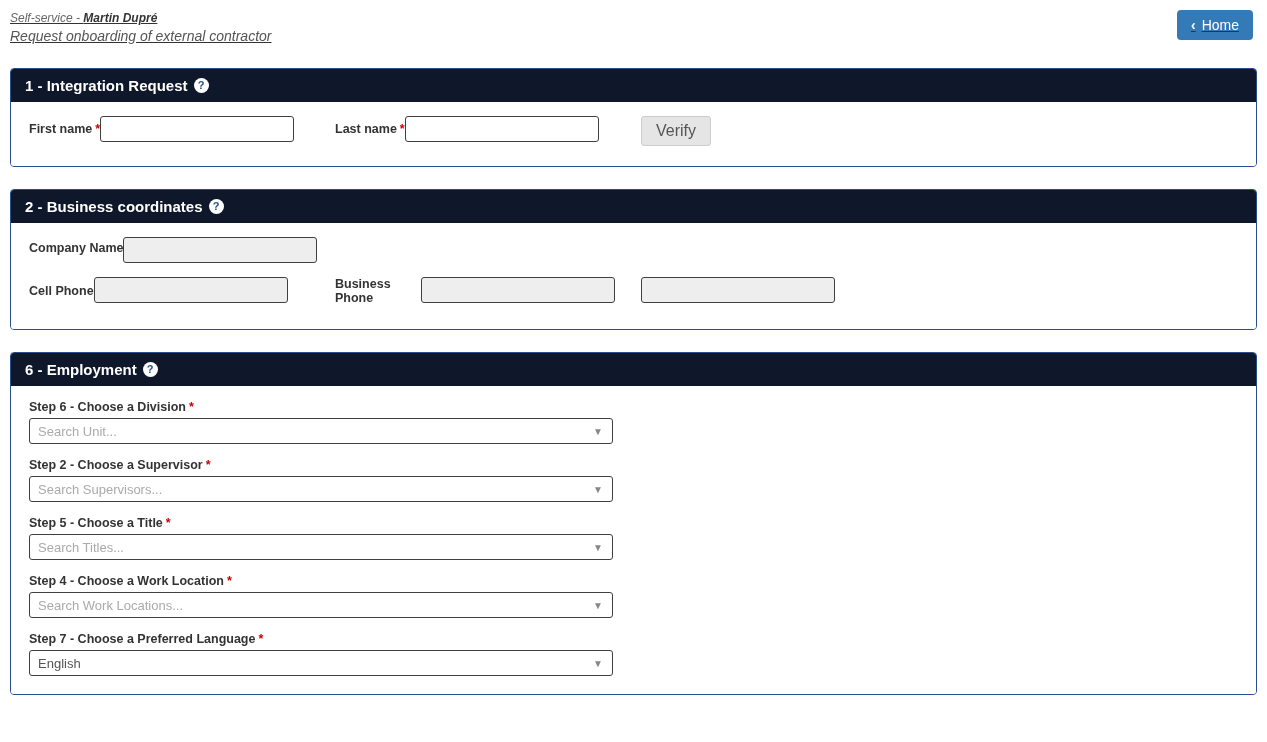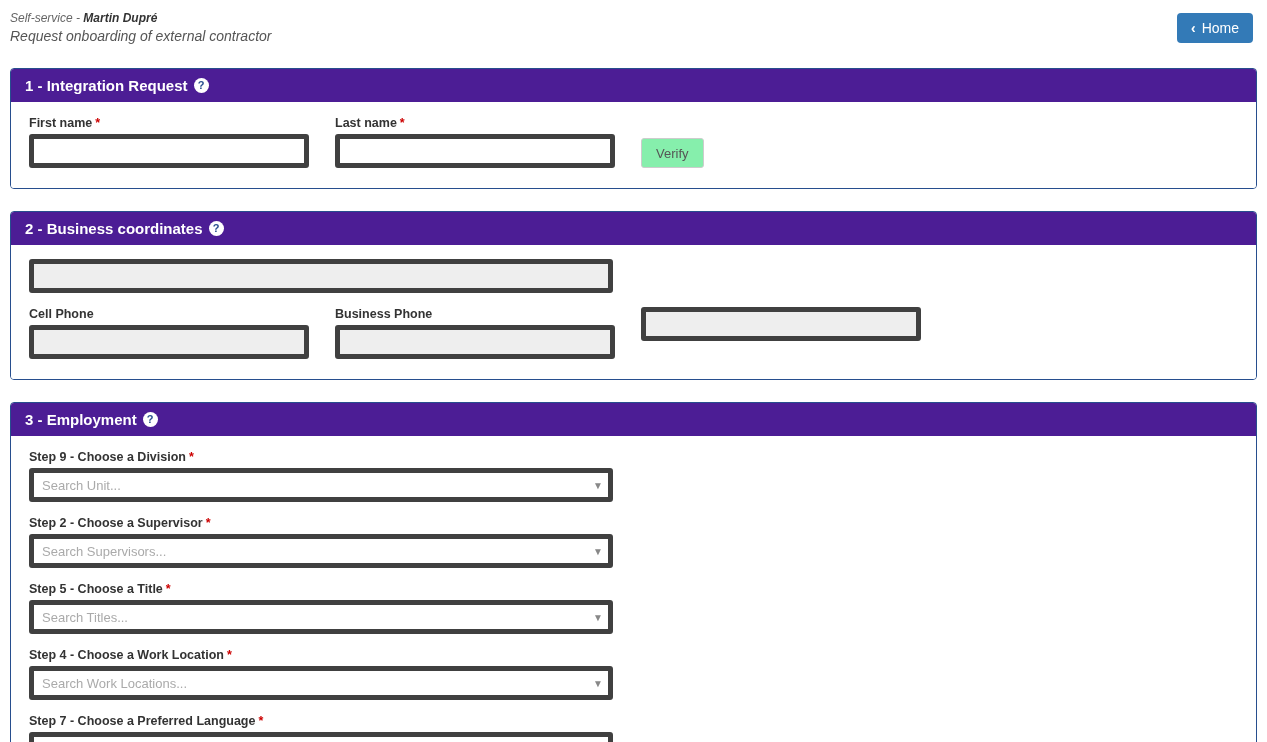--- a/index.html
+++ b/index.html
@@ -8,22 +8,23 @@
     padding: 10px;
     font-family: "Segoe UI", Arial, sans-serif;
     font-size: 13px;
     color: #333;
     background: #fff;
     width: 1267px;
   }
   .topbar {
     display: flex;
     justify-content: space-between;
-    align-items: center;
+    align-items: flex-start;
     padding: 0 0 8px 0;
+    text-decoration: underline;
   }
   .breadcrumb-area {
     line-height: 1.4;
   }
   .breadcrumb-line {
     font-style: italic;
     color: #666;
     font-size: 12px;
   }
   .breadcrumb-line .username {
@@ -53,21 +54,21 @@
     font-weight: bold;
     display: inline-block;
   }
   .panel {
     border: 1px solid #274e8e;
     border-radius: 4px;
     margin: 14px 0 22px 0;
     overflow: hidden;
   }
   .panel-header {
-    background: #4c1d95;
+    background: #0f172a;
     color: #fff;
     font-weight: 700;
     font-size: 15px;
     padding: 8px 14px;
     display: flex;
     align-items: center;
     gap: 6px;
   }
   .help-icon {
     display: inline-flex;
@@ -87,54 +88,54 @@
     background: #fff;
   }
   .row {
     display: flex;
     gap: 26px;
     flex-wrap: wrap;
     margin-bottom: 2px;
   }
   .field {
     display: flex;
-    flex-direction: column;
+    flex-direction: row;
   }
   .field.w280 { width: 280px; }
   .field.w584 { width: 584px; }
   .label {
     font-size: 12.5px;
     color: #333;
     font-weight: 600;
     margin-bottom: 4px;
     display: flex;
     align-items: center;
     gap: 3px;
   }
   .req {
     color: #c00;
     font-weight: bold;
   }
   input[type="text"] {
     height: 23px;
-    border: 5px solid #404040;
+    border: 1px solid #404040;
     border-radius: 3px;
     padding: 12px 8px;
     font-size: 13px;
     background: #fff;
   }
   input[type="text"].disabled {
     background: #eee;
   }
   .verify-btn {
-    background: #86efac;
+    background: #e5e5e5;
     border: 1px solid #ccc;
     border-radius: 3px;
     padding: 5px 14px;
-    font-size: 13px;
+    font-size: 16px;
     color: #555;
     cursor: pointer;
     height: 30px;
     align-self: flex-end;
     margin-bottom: 0;
   }
   .verify-wrap {
     display: flex;
     align-items: flex-end;
   }
@@ -212,48 +213,49 @@
   </div>
 </div>
 
 <div class="panel">
   <div class="panel-header">
     <span>2 - Business coordinates</span>
     <span class="help-icon">?</span>
   </div>
   <div class="panel-body">
     <div class="field w584" style="margin-bottom:14px;">
+      <div class="label">Company Name</div>
       <input type="text" class="disabled" disabled="" style="">
     </div>
     <div class="row">
       <div class="field w280">
         <div class="label">Cell Phone</div>
         <input type="text" class="disabled" disabled="" style="">
       </div>
       <div class="field w280">
         <div class="label">Business Phone</div>
         <input type="text" class="disabled" disabled="" style="">
       </div>
       <div class="field w280">
         <input type="text" class="disabled" disabled="" style="">
       </div>
     </div>
   </div>
 </div>
 
 <div class="panel">
   <div class="panel-header">
-    <span>3 - Employment</span>
+    <span>6 - Employment</span>
     <span class="help-icon">?</span>
   </div>
   <div class="panel-body">
 
     <div class="step-block">
       <div class="label">
-        <span>Step 9 - Choose a Division</span>
+        <span>Step 6 - Choose a Division</span>
           <span class="req">*</span>
       </div>
       <div class="combo">
         <input type="text" class="combo-input" placeholder="Search Unit..." style="">
         <span class="combo-caret">▼</span>
       </div>
     </div>
 
     <div class="step-block">
       <div class="label">

